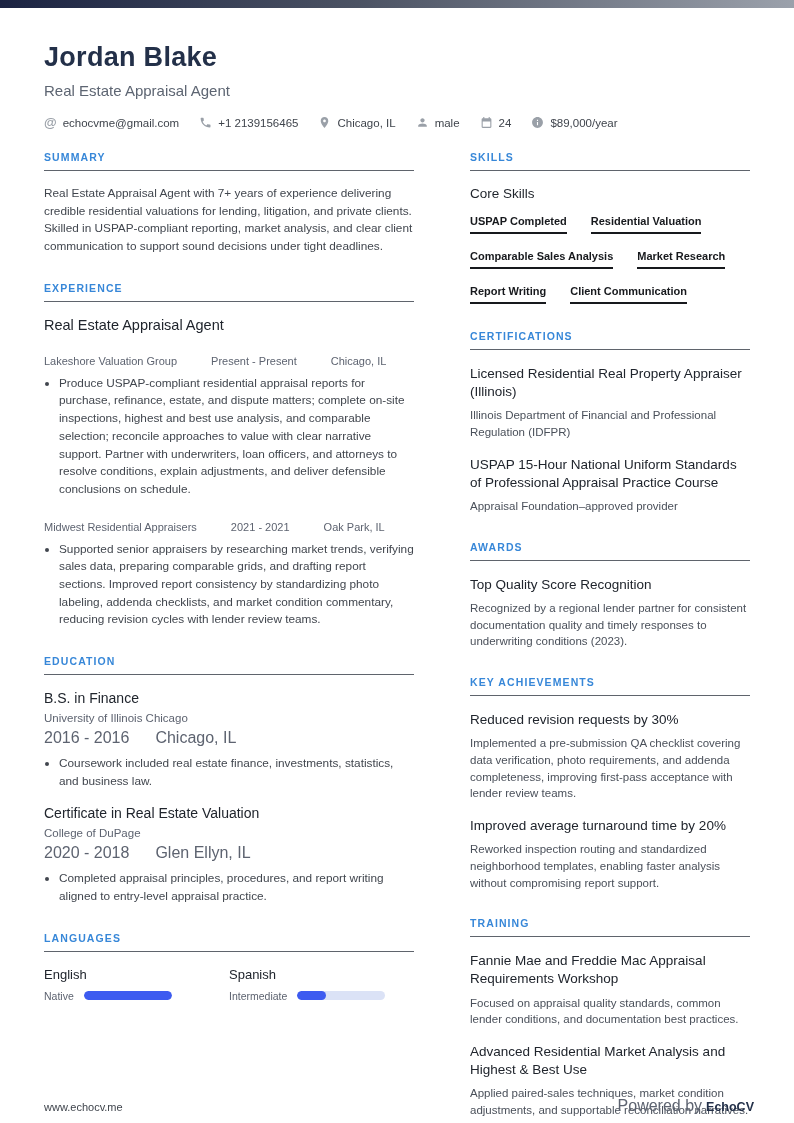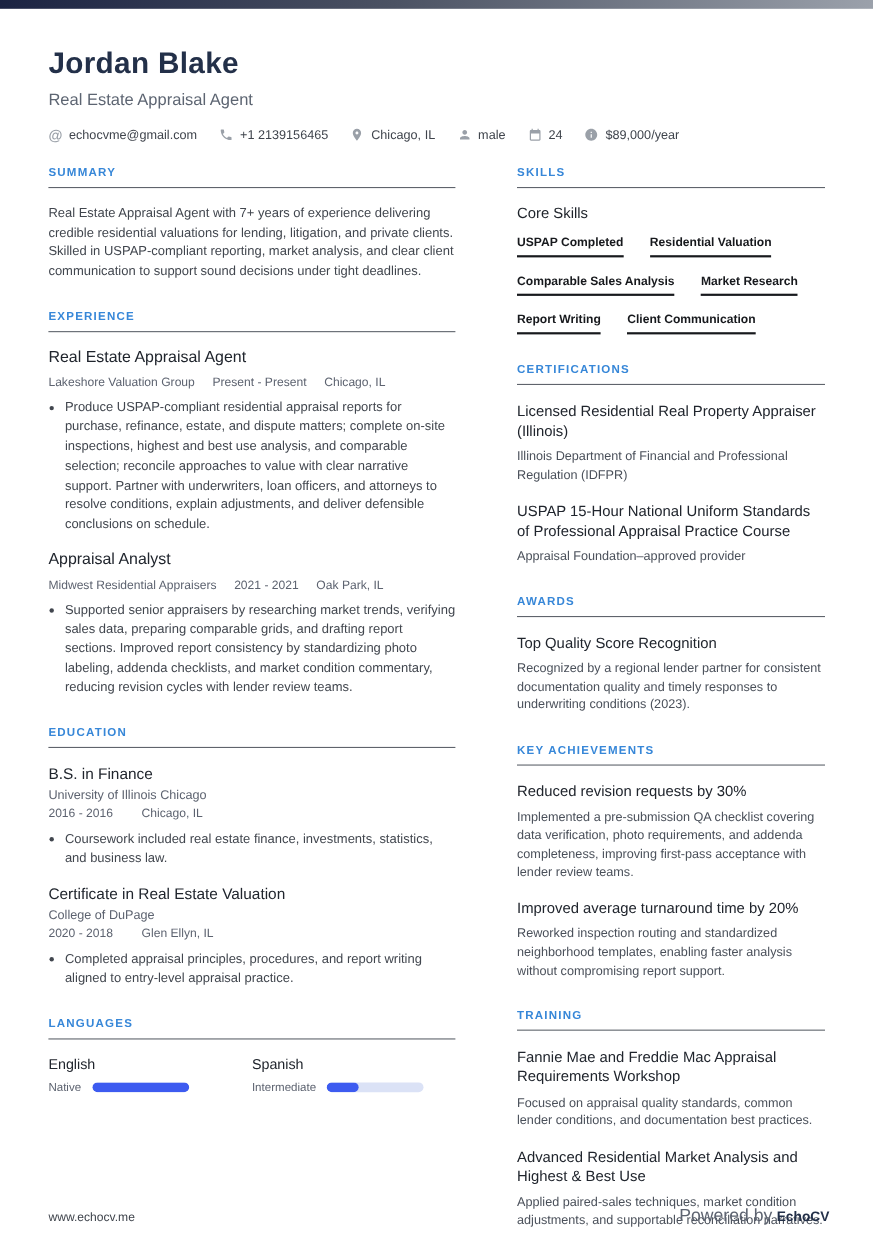--- a/index.html
+++ b/index.html
@@ -27,28 +27,28 @@
   .col-left { width: 370px; flex: none; }
   .col-right { flex: 1; min-width: 0; }
 
   .sec { margin-bottom: 26px; }
   .sec-label { color: #3787d8; font-size: 10.5px; font-weight: bold; letter-spacing: 1.1px; padding-bottom: 7px; border-bottom: 1px solid #5f646c; }
 
   .body-text { margin: 14px 0 0; font-size: 11.8px; line-height: 1.5; color: #41464e; }
 
   .job { margin-top: 15px; }
   .job-title-text { font-size: 14.5px; color: #20252d; }
-  .job-meta { display: flex; gap: 16px; margin-top: 9px; font-size: 11px; color: #5d6370; flex-wrap: wrap; align-items: center; }
+  .job-meta { display: flex; gap: 34px; margin-top: 22px; font-size: 11px; color: #5d6370; flex-wrap: wrap; align-items: center; }
   .bullets { margin: 8px 0 0; padding-left: 15px; }
   .bullets li { font-size: 11.8px; line-height: 1.5; color: #41464e; }
 
   .edu { margin-top: 15px; }
   .edu-degree { font-size: 14px; color: #20252d; }
   .edu-school { margin-top: 6px; font-size: 11.5px; color: #5d6370; }
-  .edu-meta { display: flex; gap: 26px; margin-top: 5px; font-size: 11px; color: #5d6370; }
+  .edu-meta { display: flex; gap: 26px; margin-top: 5px; font-size: 16px; color: #5d6370; }
 
   .langs { display: flex; margin-top: 15px; }
   .lang-item { width: 50%; }
   .lang-name { font-size: 13px; color: #20252d; }
   .lang-meta { display: flex; align-items: center; gap: 10px; margin-top: 8px; }
   .lang-level { font-size: 10.5px; color: #5d6370; }
   .bar-track { width: 88px; height: 9px; border-radius: 5px; background: #dbe2f6; overflow: hidden; display: inline-block; }
   .bar-fill { display: block; height: 100%; border-radius: 5px; background: #3d5bf0; }
 
   .skills-group { margin-top: 15px; font-size: 13.5px; color: #1e232a; }
@@ -139,21 +139,20 @@
             <span>Lakeshore Valuation Group</span>
             <span>Present - Present</span>
             <span>Chicago, IL</span>
           </div>
           <ul class="bullets">
             <li>Produce USPAP-compliant residential appraisal reports for purchase, refinance, estate, and dispute matters; complete on-site inspections, highest and best use analysis, and comparable selection; reconcile approaches to value with clear narrative support. Partner with underwriters, loan officers, and attorneys to resolve conditions, explain adjustments, and deliver defensible conclusions on schedule.</li>
           </ul>
         </div>
 
         <div class="job">
-          <div class="job-title-text">Appraisal Analyst</div>
           <div class="job-meta">
             <span>Midwest Residential Appraisers</span>
             <span>2021 - 2021</span>
             <span>Oak Park, IL</span>
           </div>
           <ul class="bullets">
             <li>Supported senior appraisers by researching market trends, verifying sales data, preparing comparable grids, and drafting report sections. Improved report consistency by standardizing photo labeling, addenda checklists, and market condition commentary, reducing revision cycles with lender review teams.</li>
           </ul>
         </div>
       </section>

